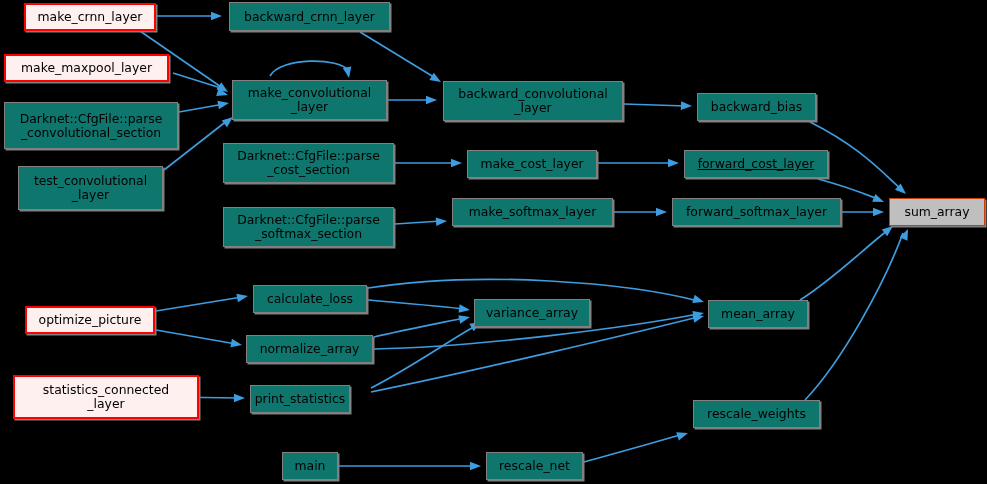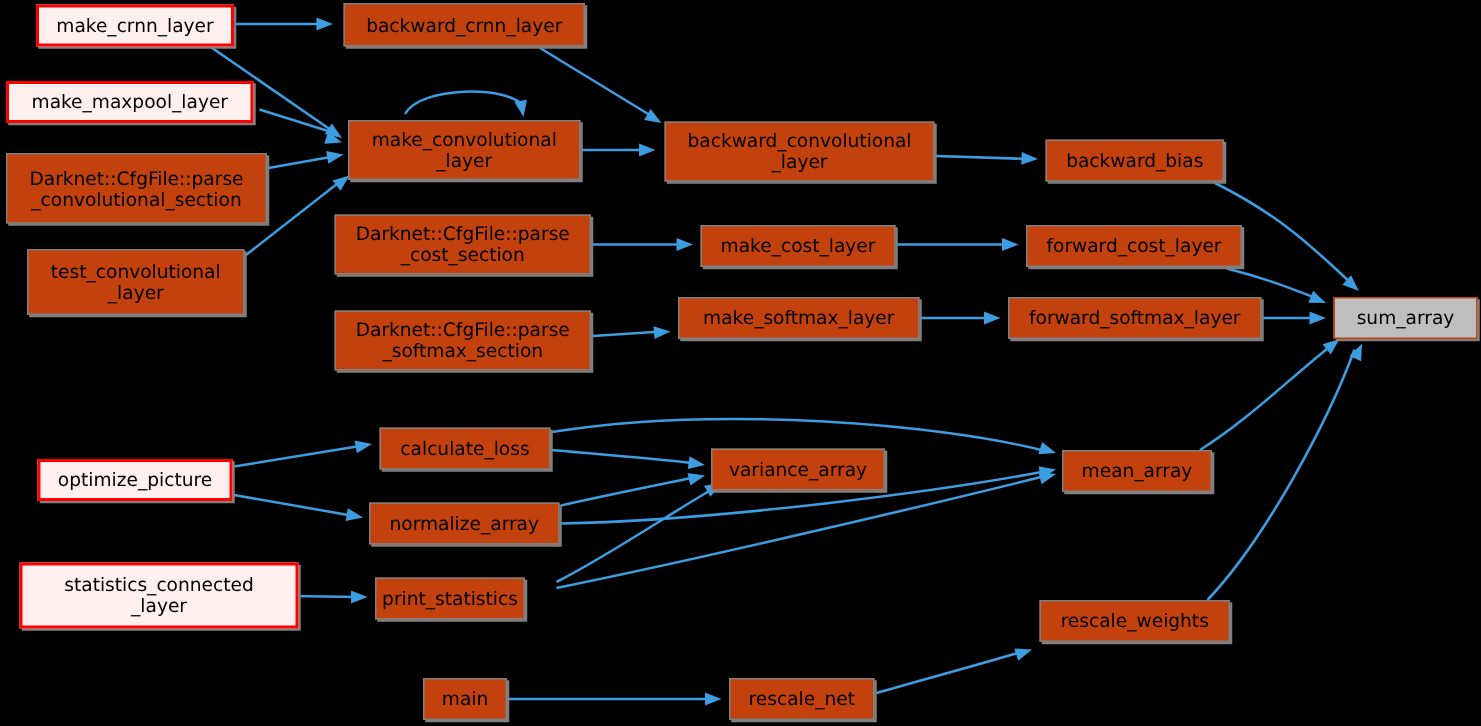--- a/index.html
+++ b/index.html
@@ -25,21 +25,21 @@
   .node-box {
     position: absolute;
     box-sizing: border-box;
     display: flex;
     align-items: center;
     justify-content: center;
     text-align: center;
     line-height: 1.12;
     font-size: 12.4px;
     color: #000000;
-    background: #c2410c;
+    background: #0f766e;
     border: 1px solid #808080;
     box-shadow: 1.5px 1.5px 0 0 #808080;
     white-space: pre-line;
     letter-spacing: 0px;
   }
   .node-box.highlight {
     background: #fff0f0;
     border: 2px solid #ff0000;
     box-shadow: 1.5px 1.5px 0 0 #808080;
   }
@@ -133,21 +133,21 @@
       <div class="node-box" style="left: 232px; top: 80px; width: 155px; height: 40px;"><span>make_convolutional
 _layer</span></div>
       <div class="node-box" style="left: 443px; top: 81px; width: 180px; height: 40px;"><span>backward_convolutional
 _layer</span></div>
       <div class="node-box" style="left: 697px; top: 93px; width: 119px; height: 28px;"><span>backward_bias</span></div>
       <div class="node-box" style="left: 4px; top: 102px; width: 174px; height: 47px;"><span>Darknet::CfgFile::parse
 _convolutional_section</span></div>
       <div class="node-box" style="left: 223px; top: 143px; width: 171px; height: 40px;"><span>Darknet::CfgFile::parse
 _cost_section</span></div>
       <div class="node-box" style="left: 467px; top: 150px; width: 130px; height: 28px;"><span>make_cost_layer</span></div>
-      <div class="node-box" style="left: 684px; top: 150px; width: 144px; height: 28px;"><span>forward_cost_layer</span></div>
+      <div class="node-box" style="left: 684px; top: 150px; width: 144px; height: 28px; text-decoration: underline;"><span>forward_cost_layer</span></div>
       <div class="node-box" style="left: 18px; top: 166px; width: 145px; height: 44px;"><span>test_convolutional
 _layer</span></div>
       <div class="node-box" style="left: 223px; top: 207px; width: 171px; height: 40px;"><span>Darknet::CfgFile::parse
 _softmax_section</span></div>
       <div class="node-box" style="left: 452px; top: 198px; width: 161px; height: 28px;"><span>make_softmax_layer</span></div>
       <div class="node-box" style="left: 672px; top: 198px; width: 169px; height: 28px;"><span>forward_softmax_layer</span></div>
       <div class="node-box current" style="left: 889px; top: 198px; width: 96px; height: 28px;"><span>sum_array</span></div>
       <div class="node-box" style="left: 253px; top: 285px; width: 114px; height: 28px;"><span>calculate_loss</span></div>
       <div class="node-box" style="left: 474px; top: 299px; width: 116px; height: 28px;"><span>variance_array</span></div>
       <div class="node-box" style="left: 708px; top: 300px; width: 100px; height: 28px;"><span>mean_array</span></div>

